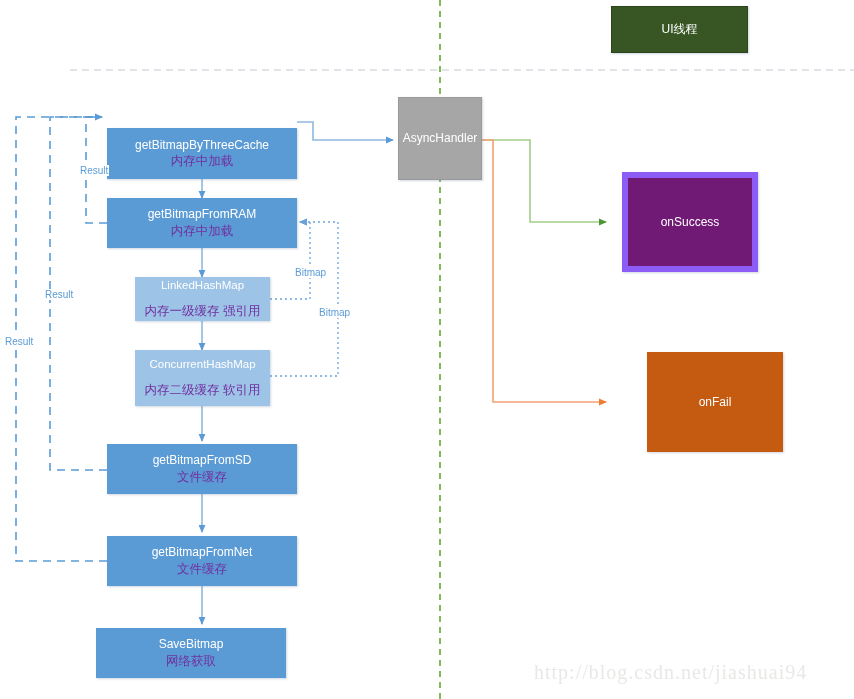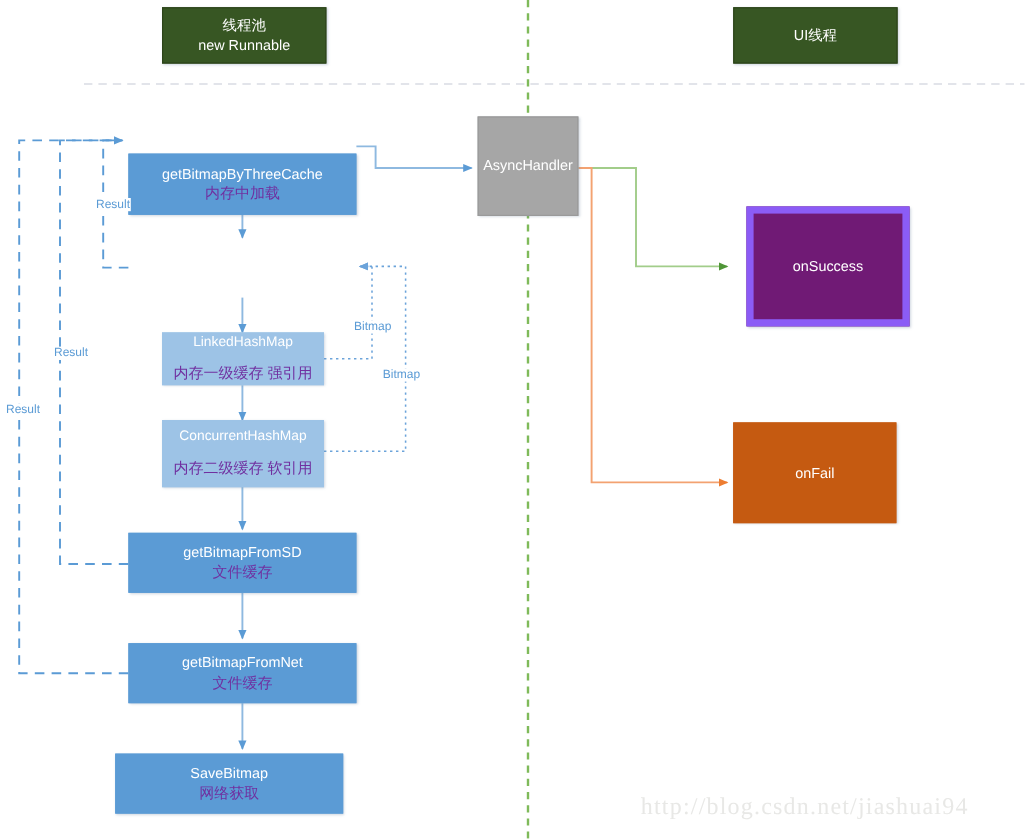--- a/index.html
+++ b/index.html
@@ -172,34 +172,34 @@
 
     <path d="M270,299 L310,299 L310,222 L300,222" stroke="#6ba3da" stroke-width="1.3" fill="none" stroke-dasharray="2 3" marker-end="url(#arrBlueDot)"></path>
 
     <path d="M270,376 L338,376 L338,222 L300,222" stroke="#6ba3da" stroke-width="1.3" fill="none" stroke-dasharray="2 3" marker-end="url(#arrBlueDot)"></path>
 
     <path d="M482,140 L530,140 L530,222 L606,222" stroke="#a2cd8a" stroke-width="1.6" fill="none" marker-end="url(#arrGreen)"></path>
 
     <path d="M482,140 L493,140 L493,402 L606,402" stroke="#f3a271" stroke-width="1.6" fill="none" marker-end="url(#arrOrange)"></path>
   </svg>
 
-  <div class="node n-green-dark" style="left:135px; top:6px; width:137px; height:47px;">
-    <span class="ln1">线程池</span>
-    <span class="ln2">new Runnable</span>
-  </div>
 
   <div class="node n-green-dark" style="left:611px; top:6px; width:137px; height:47px;">
     <span class="ln1">UI线程</span>
   </div>
 
   <div class="node n-blue" style="left:107px; top:97px; width:190px; height:51px;margin-top:31px;">
     <span class="ln1">getBitmapByThreeCache</span>
     <span class="ln2">内存中加载</span>
   </div>
 
+  <div class="node n-blue" style="left:107px; top:198px; width:190px; height:50px;">
+    <span class="ln1">getBitmapFromRAM</span>
+    <span class="ln2">内存中加载</span>
+  </div>
 
   <div class="node n-blue-light" style="left:135px; top:277px; width:135px; height:44px;">
     <span class="ln1">LinkedHashMap</span>
     <span class="ln2">内存一级缓存  强引用</span>
   </div>
 
   <div class="node n-blue-light" style="left:135px; top:350px; width:135px; height:56px;">
     <span class="ln1">ConcurrentHashMap</span>
     <span class="ln2">内存二级缓存 软引用</span>
   </div>
@@ -220,21 +220,21 @@
   </div>
 
   <div class="node n-grey" style="left:398px; top:97px; width:84px; height:83px;">
     <span class="ln1">AsyncHandler</span>
   </div>
 
   <div class="node n-green-light" style="left:611px; top:172px; width:136px; height:100px;">
     <span class="ln1">onSuccess</span>
   </div>
 
-  <div class="node n-orange" style="left:611px; top:352px; width:136px; height:84px;text-align:right;">
+  <div class="node n-orange" style="left:647px; top:352px; width:136px; height:100px;text-align:right;">
     <span class="ln1">onFail</span>
   </div>
 
   <span class="edge-label" style="left:79px; top:165px;">Result</span>
 
   <span class="edge-label" style="left:44px; top:289px;">Result</span>
 
   <span class="edge-label" style="left:4px; top:336px;">Result</span>
 
   <span class="edge-label" style="left:294px; top:267px;">Bitmap</span>

